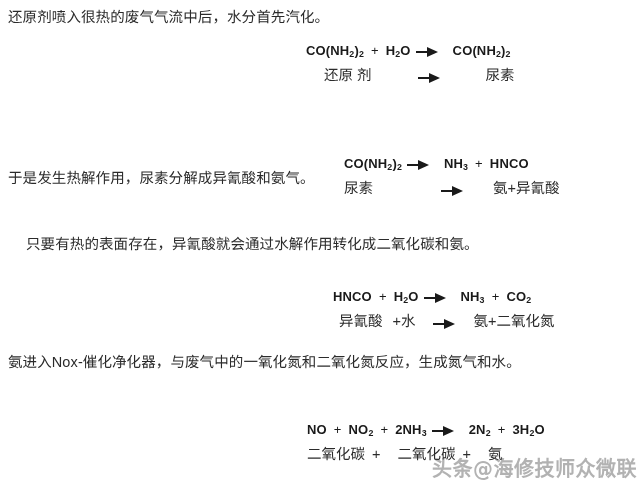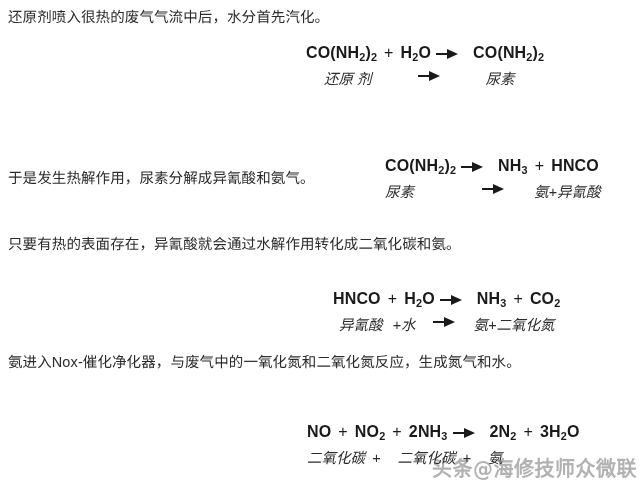--- a/index.html
+++ b/index.html
@@ -31,31 +31,31 @@
     left: 8px;
     font-size: 14.5px;
     line-height: 1.25;
     letter-spacing: 0.1px;
     color: #2b2b2b;
     white-space: nowrap;
     font-weight: 400;
   }
   .para-1 { top: 8px; }
   .para-2 { top: 121px; margin-top: 48px; }
-  .para-3 { top: 235px; }
+  .para-3 { top: 235px; margin-left: 18px; }
   .para-4 { top: 353px; }
 
   
   .eq-block {
     position: absolute;
     text-align: left;
     white-space: nowrap;
   }
   .eq-formula {
-    font-size: 16px;
+    font-size: 13px;
     font-weight: bold;
     color: #1a1a1a;
     line-height: 1.15;
     letter-spacing: 0.15px;
     white-space: nowrap;
   }
   .eq-formula sub {
     font-size: 0.68em;
     vertical-align: -0.28em;
     font-weight: bold;
@@ -97,26 +97,26 @@
     width: 0;
     height: 0;
     border-top: 5.2px solid transparent;
     border-bottom: 5.2px solid transparent;
     border-left: 11px solid #1a1a1a;
   }
   .eq-names .arrow { margin: 0 8px; }
 
   
   #eq-block-1 { top: 44px;  left: 306px; }
-  #eq-block-2 { top: 157px; left: 385px; }
+  #eq-block-2 { top: 157px; left: 344px; }
   #eq-block-3 { top: 290px; left: 333px; }
   #eq-block-4 { top: 423px; left: 307px; }
 
   
-  .names-row { display: flex; align-items: flex-start; font-style: italic; }
+  .names-row { display: flex; align-items: flex-end; }
 
   #eq-names-1 { padding-left: 18px; }
   #eq-names-2 { padding-left: 0px; }
   #eq-names-3 { padding-left: 6px; }
   #eq-names-4 { padding-left: 0px; }
 
   .gap-lg { display:inline-block; width: 38px; }
   .gap-md { display:inline-block; width: 22px; }
   .gap-sm { display:inline-block; width: 10px; }
 

